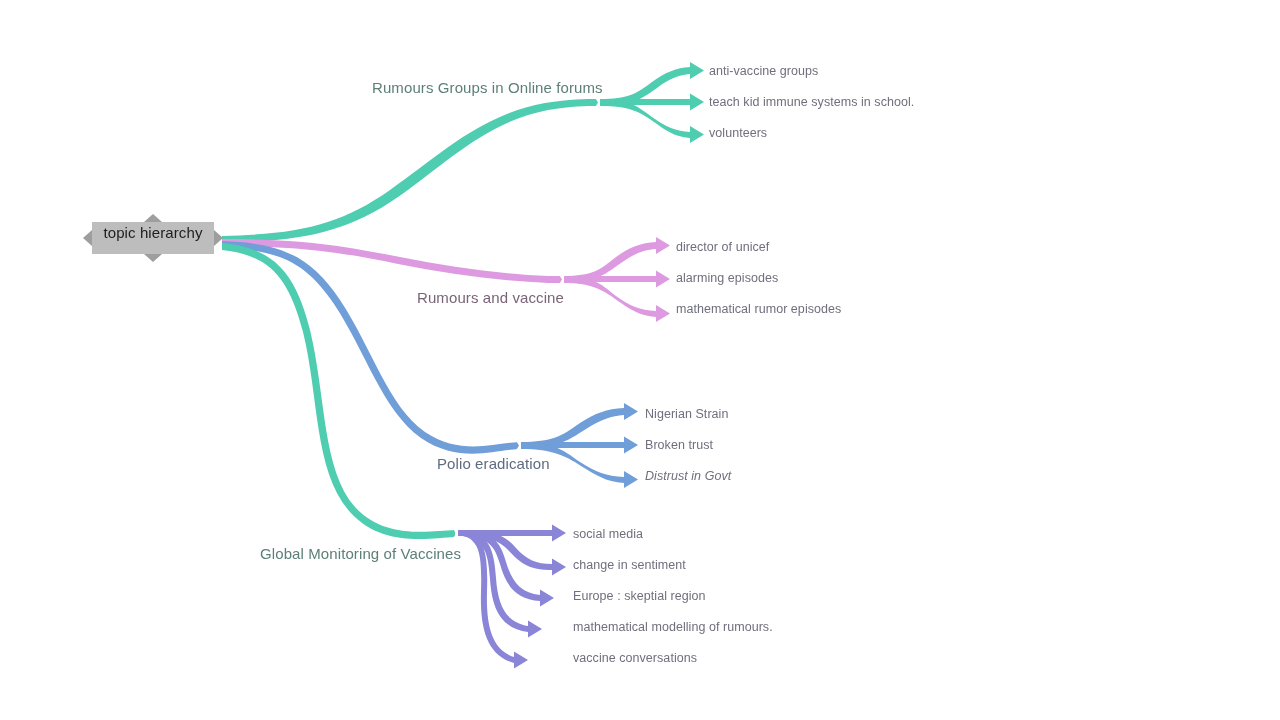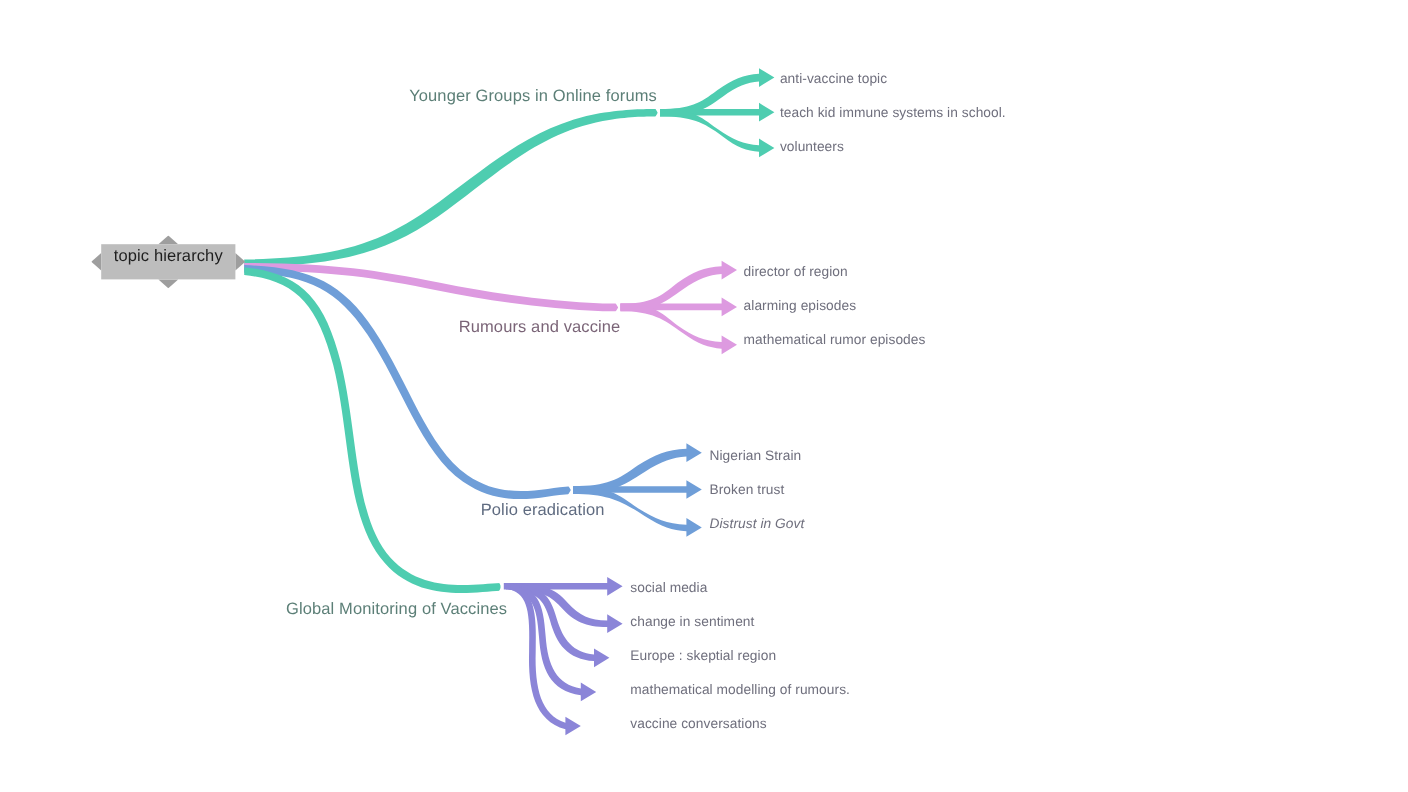--- a/index.html
+++ b/index.html
@@ -190,33 +190,33 @@
       <path d="M 9 16 L 0 24 L 9 32 Z" fill="#9e9e9e"></path>
       <path d="M 131 16 L 140 24 L 131 32 Z" fill="#9e9e9e"></path>
       <path d="M 61 8 L 70 0 L 79 8 Z" fill="#9e9e9e"></path>
       <path d="M 61 40 L 70 48 L 79 40 Z" fill="#9e9e9e"></path>
 
       <rect x="9" y="8" width="122" height="32" fill="#bdbdbd"></rect>
     </svg>
     <span class="node-label root-label" style="left:0;top:0;width:122px;height:20px;display:flex;align-items:center;justify-content:center;">topic hierarchy</span>
   </div>
 
-  <span class="node-label branch-label" style="left:372px; top:80px; color:#5c7f77;">Younger Groups in Online forums</span>
+  <span class="node-label branch-label" style="left:372px; top:80px; color:#5c7f77;">Rumours Groups in Online forums</span>
 
   <span class="node-label branch-label" style="left:417px; top:290px; color:#7a6477;text-align:right;">Rumours and vaccine</span>
 
   <span class="node-label branch-label" style="left:417px; top:456px; color:#5f6b80;margin-left:20px;">Polio eradication</span>
 
   <span class="node-label branch-label" style="left:260px; top:546px; color:#5c7f77;">Global Monitoring of Vaccines</span>
 
-  <span class="node-label leaf-label" style="left:709px; top:65px;">anti-vaccine topic</span>
+  <span class="node-label leaf-label" style="left:709px; top:65px;">anti-vaccine groups</span>
   <span class="node-label leaf-label" style="left:709px; top:96px;">teach kid immune systems in school.</span>
   <span class="node-label leaf-label" style="left:709px; top:127px;">volunteers</span>
 
-  <span class="node-label leaf-label" style="left:676px; top:241px;">director of region</span>
+  <span class="node-label leaf-label" style="left:676px; top:241px;">director of unicef</span>
   <span class="node-label leaf-label" style="left:676px; top:272px;">alarming episodes</span>
   <span class="node-label leaf-label" style="left:676px; top:303px;">mathematical rumor episodes</span>
 
   <span class="node-label leaf-label" style="left:645px; top:408px;">Nigerian Strain</span>
   <span class="node-label leaf-label" style="left:645px; top:439px;">Broken trust</span>
   <span class="node-label leaf-label" style="left:645px; top:470px;font-style:italic;">Distrust in Govt</span>
 
   <span class="node-label leaf-label" style="left:573px; top:528px;">social media</span>
   <span class="node-label leaf-label" style="left:573px; top:559px;">change in sentiment</span>
   <span class="node-label leaf-label" style="left:573px; top:590px;">Europe : skeptial region</span>

